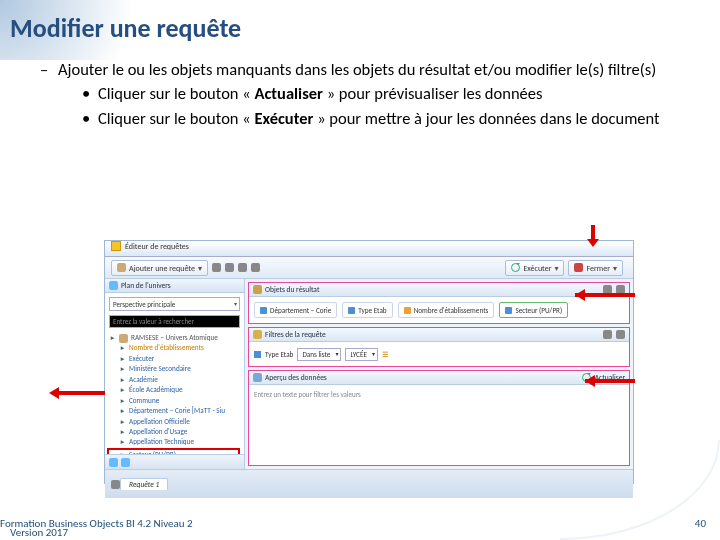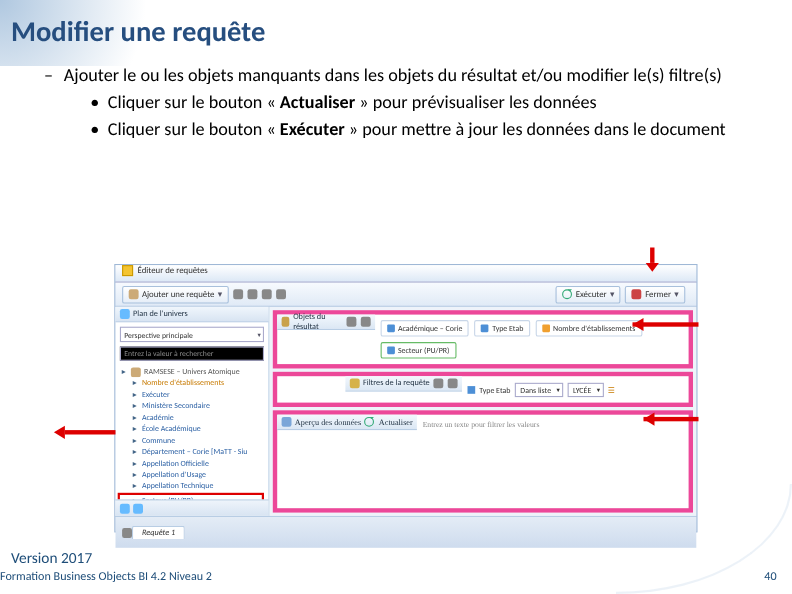--- a/index.html
+++ b/index.html
@@ -33,39 +33,39 @@
   .tree { flex:1; overflow:hidden; padding:2px 4px; font-size:7.2px; line-height:1.45; }
   .tree .node{display:flex; align-items:center; gap:3px; white-space:nowrap; overflow:hidden;}
   .tree .indent1{padding-left:10px;}
   .tree .tw{width:7px;display:inline-block;text-align:center;color:#468;}
   .tree .cube{color:#555;}
   .tree .dim{color:#2a5fa3;}
   .tree .meas{color:#c77a00;}
   .highlight-row{border:2px solid #d00; padding:0 1px; margin-left:-2px;}
   .left-tabs{height:15px;background:linear-gradient(#eef4fb,#d8e4f2);border-top:1px solid #b8cde4;display:flex;align-items:center;padding-left:4px;gap:3px;font-size:7px;}
   .right-pane{flex:1;display:flex;flex-direction:column;background:#eef3fa;}
-  .panel{margin:3px 3px 0;border:4px solid #ec4899;background:#fff;display:flex;flex-direction:row;justify-content:center;}
+  .panel{margin:3px 3px 0;border:1px solid #ec4899;background:#fff;display:flex;flex-direction:column;}
   .panel-head{height:14px;background:linear-gradient(#f3f8fd,#dbe7f4);border-bottom:1px solid #b8cde4;display:flex;align-items:center;padding:0 4px;font-size:7.5px;color:#234;gap:3px;}
   .panel-head .right-ico{margin-left:auto;display:flex;gap:4px;}
   .chips{padding:5px;display:flex;gap:5px;flex-wrap:wrap;min-height:26px;}
   .chip{display:flex;align-items:center;gap:3px;padding:2px 5px;background:#fff;border:1px solid #c8d6e8;border-radius:2px;font-size:7.2px;}
   .chip .dim-ic{width:7px;height:7px;background:#4d8fd6;border-radius:1px;}
   .chip .meas-ic{width:7px;height:7px;background:#f0a030;border-radius:1px;}
   .chip.green{border-color:#6b6;}
   .filter-body{padding:5px;min-height:24px;display:flex;align-items:center;gap:4px;font-size:7.2px;}
   .filter-body .dim-ic{width:7px;height:7px;background:#4d8fd6;}
   .filter-body .sel{border:1px solid #aac;padding:1px 4px;background:#fff;position:relative;padding-right:10px;}
   .filter-body .sel::after{content:"▾";position:absolute;right:2px;font-size:6px;}
   .preview-body{flex:1;padding:5px;font-size:7px;color:#888;display:flex;align-items:flex-start;}
   .gold{width:9px;height:9px;background:#c9a24a;border-radius:2px;}
   .refresh-ic{width:9px;height:9px;border:1px solid #3a7;border-radius:50%;position:relative;}
   .refresh-ic::after{content:"";position:absolute;right:-1px;top:-1px;border:2px solid transparent;border-top-color:#3a7;}
   .bottom-tabs{height:29px;background:linear-gradient(#e4ecf6,#cedcee);border-top:1px solid #b8cde4;display:flex;align-items:center;padding-left:6px;font-size:7.5px;font-style:italic;}
   .bottom-tabs .tab{padding:1px 8px;background:#fff;border:1px solid #b8cde4;border-bottom:none;border-radius:2px 2px 0 0;margin-right:4px;}
-  .footer-left{position:absolute;left:10px;bottom:24px;font-size:14px;color:#1f4e79;}
+  .footer-left{position:absolute;left:10px;bottom:1px;font-size:11px;color:#1f4e79;}
   .footer-center{position:absolute;left:0;right:0;bottom:10px;font-size:11px;color:#1f4e79;}
   .footer-right{position:absolute;right:14px;bottom:10px;font-size:11px;color:#1f4e79;}
   .curve{position:absolute;right:0;bottom:0;width:160px;height:100px;border-bottom-right-radius:100% 100%;border:0 solid #dbe6f2;border-right-width:2px;border-bottom-width:2px;opacity:.5;}
   .ddown{font-size:8px;color:#556;}
 </style>
 </head>
 <body>
 
 <div class="corner-grad"></div>
 
@@ -188,21 +188,21 @@
             <span class="gold"></span>
             <span>Objets du résultat</span>
             <span class="right-ico">
               <span class="mini-ico i-gray"></span>
               <span class="mini-ico i-gray"></span>
             </span>
           </div>
         <div class="chips">
           <div class="chip">
               <span class="dim-ic"></span>
-              <span>Académique – Corie</span>
+              <span>Département – Corie</span>
             </div>
           <div class="chip">
               <span class="dim-ic"></span>
               <span>Type Etab</span>
             </div>
           <div class="chip">
               <span class="meas-ic"></span>
               <span>Nombre d'établissements</span>
             </div>
           <div class="chip green">
@@ -221,21 +221,21 @@
             </span>
           </div>
         <div class="filter-body">
           <span class="dim-ic"></span>
           <span>Type Etab</span>
           <span class="sel">Dans liste</span>
           <span class="sel">LYCÉE</span>
           <span style="color:#c77a00;">☰</span>
         </div>
       </div>
-      <div class="panel" style="flex:1; margin-bottom:3px;font-family:Liberation Serif, serif;">
+      <div class="panel" style="flex:1; margin-bottom:3px;">
         <div class="panel-head">
           <span class="mini-ico" style="background:#7aa6d8;"></span>
           <span>Aperçu des données</span>
           <span class="right-ico">
               <span class="refresh-ic"></span>
               <span>Actualiser</span>
             </span>
         </div>
         <div class="preview-body">
             <span>Entrez un texte pour filtrer les valeurs</span>

